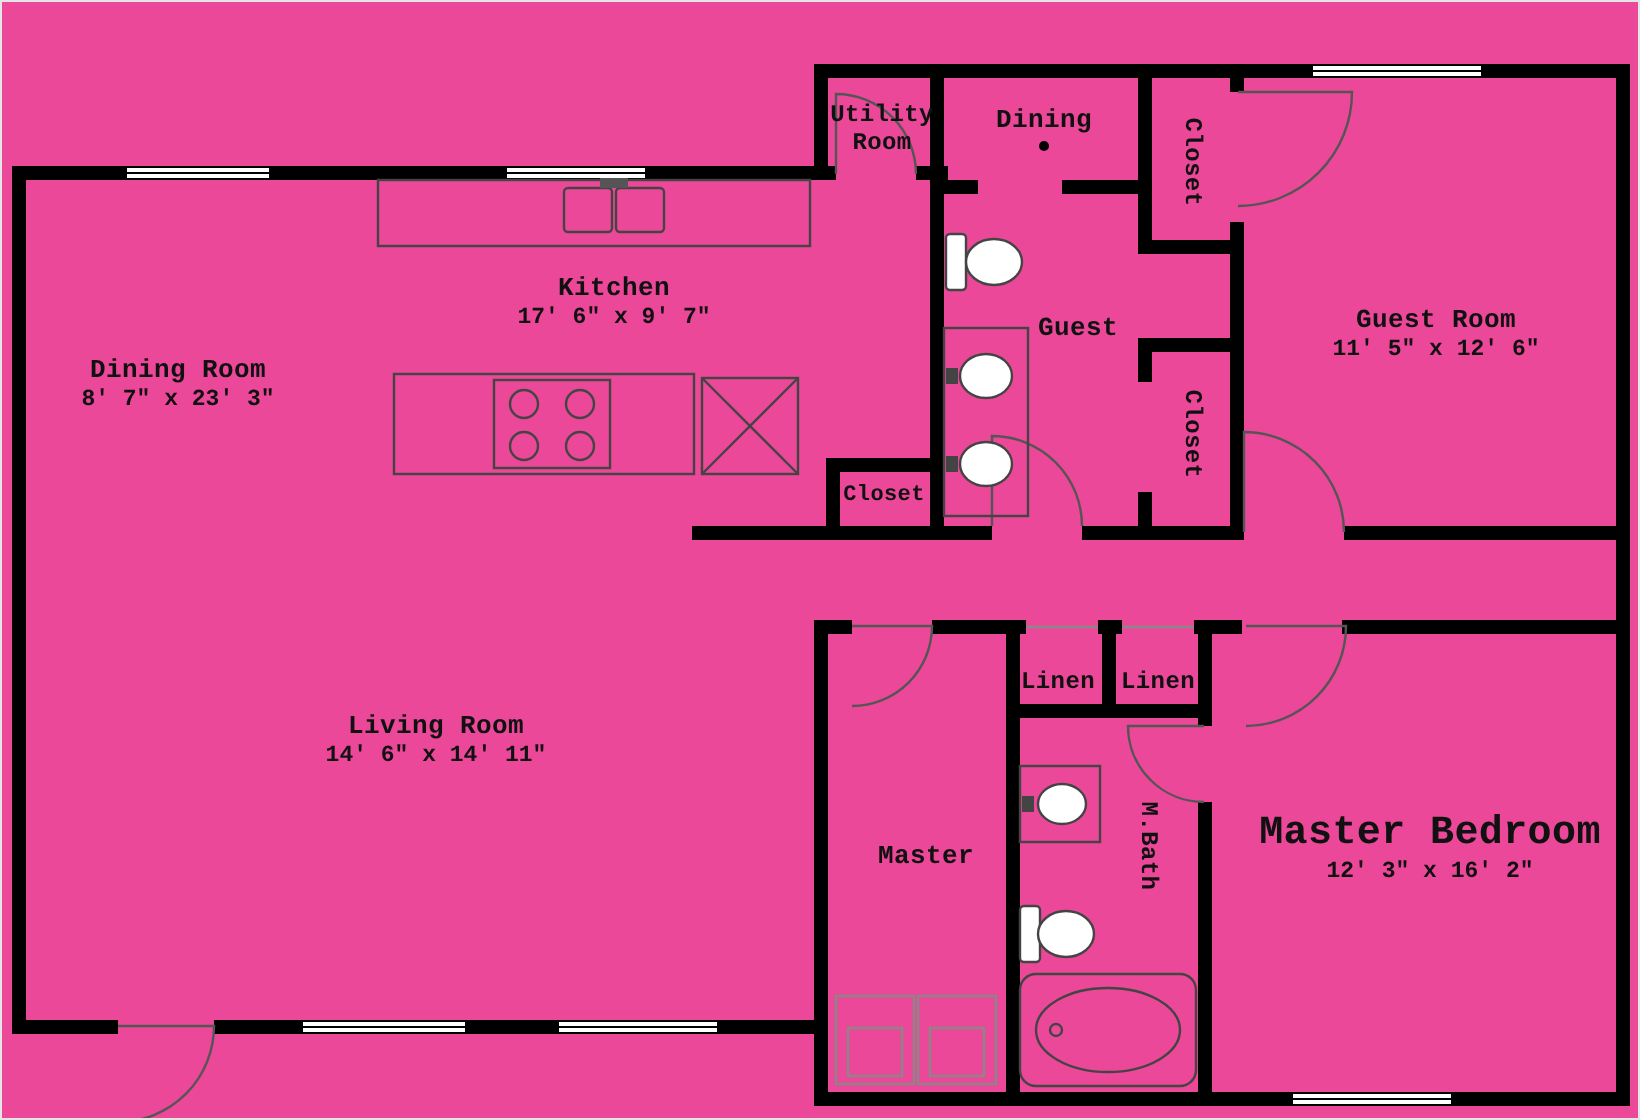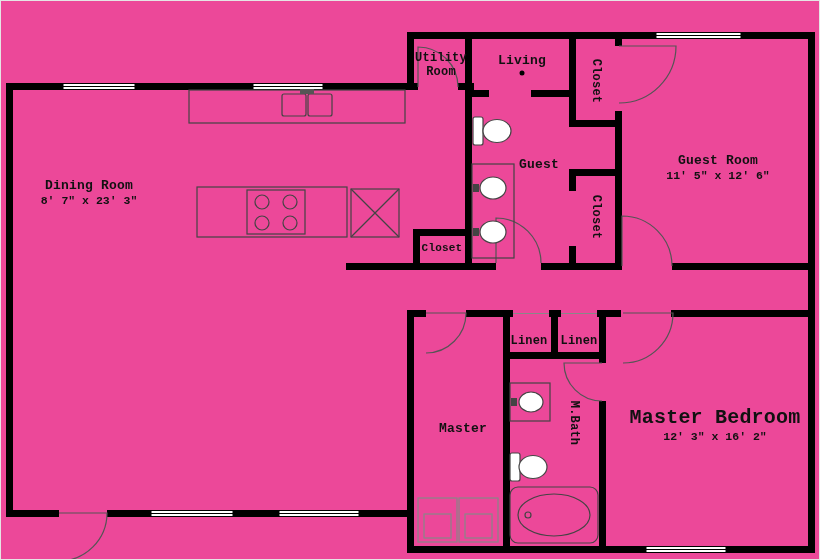--- a/index.html
+++ b/index.html
@@ -188,42 +188,50 @@
         <rect x="458" y="497" width="39" height="44"></rect>
         <rect x="464" y="513" width="27" height="24"></rect>
       </g>
     </g>
   </svg>
 
   <div class="room-label md wrap" style="left:440px;top:64px">
     <div class="room-name">Utility Room</div>
   </div>
   <div class="room-label" style="left:521px;top:59px">
-    <div class="room-name">Living</div>
+    <div class="room-name">Dining</div>
   </div>
   <div class="room-label md vertical" style="left:595px;top:80px">
     <div class="room-name">Closet</div>
   </div>
   <div class="room-label" style="left:717px;top:166px">
     <div class="room-name">Guest Room</div>
     <div class="room-dims">11' 5" x 12' 6"</div>
   </div>
+  <div class="room-label" style="left:306px;top:150px">
+    <div class="room-name">Kitchen</div>
+    <div class="room-dims">17' 6" x 9' 7"</div>
+  </div>
   <div class="room-label" style="left:88px;top:191px">
     <div class="room-name">Dining Room</div>
     <div class="room-dims">8' 7" x 23' 3"</div>
   </div>
   <div class="room-label" style="left:538px;top:163px">
     <div class="room-name">Guest</div>
   </div>
   <div class="room-label md vertical" style="left:595px;top:216px">
     <div class="room-name">Closet</div>
   </div>
   <div class="room-label sm" style="left:441px;top:247px">
     <div class="room-name">Closet</div>
   </div>
+  <div class="room-label" style="left:217px;top:369px">
+    <div class="room-name">Living Room</div>
+    <div class="room-dims">14' 6" x 14' 11"</div>
+  </div>
   <div class="room-label md" style="left:528px;top:340px">
     <div class="room-name">Linen</div>
   </div>
   <div class="room-label md" style="left:578px;top:340px">
     <div class="room-name">Linen</div>
   </div>
   <div class="room-label" style="left:462px;top:427px">
     <div class="room-name">Master</div>
   </div>
   <div class="room-label md vertical" style="left:573px;top:422px">

